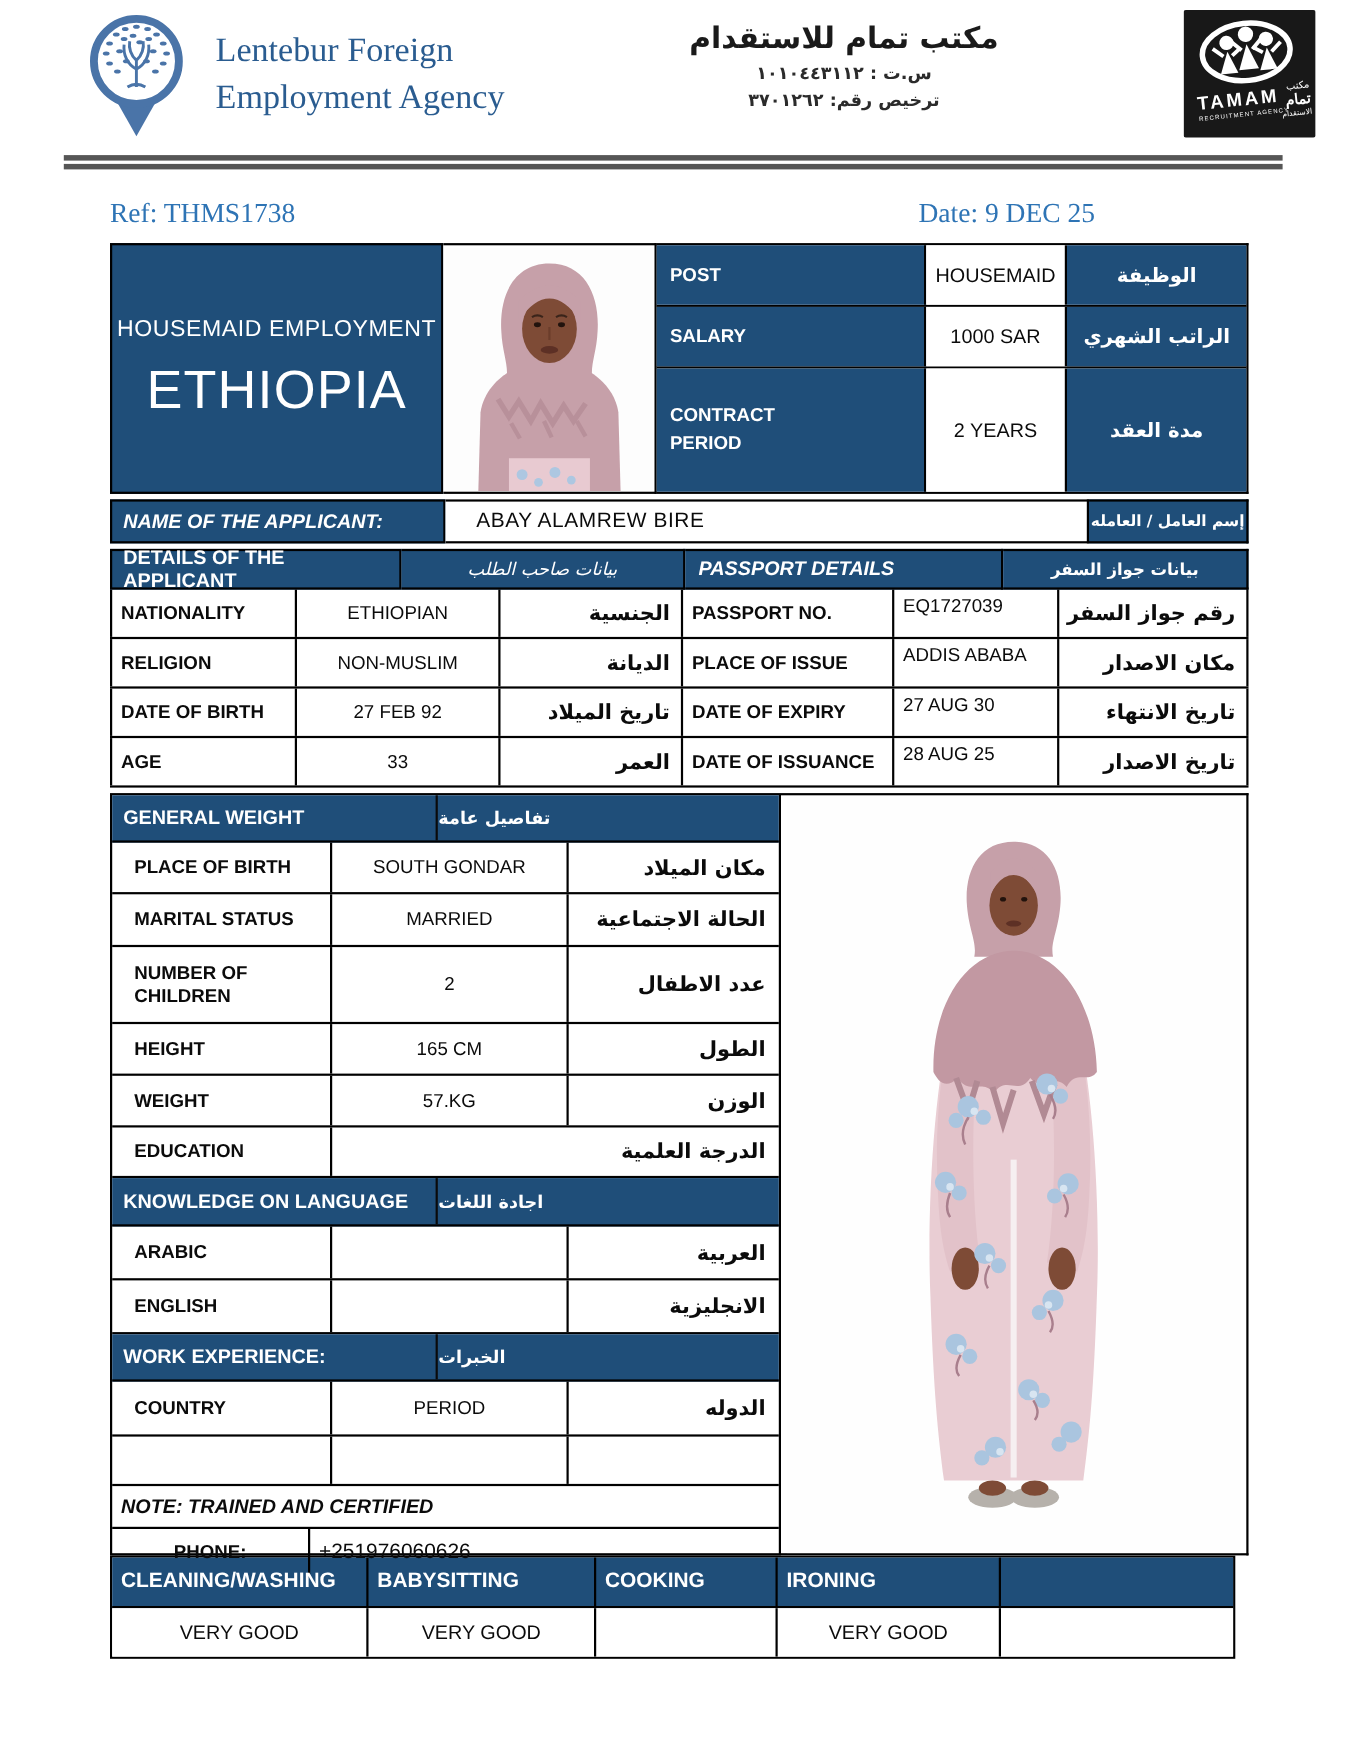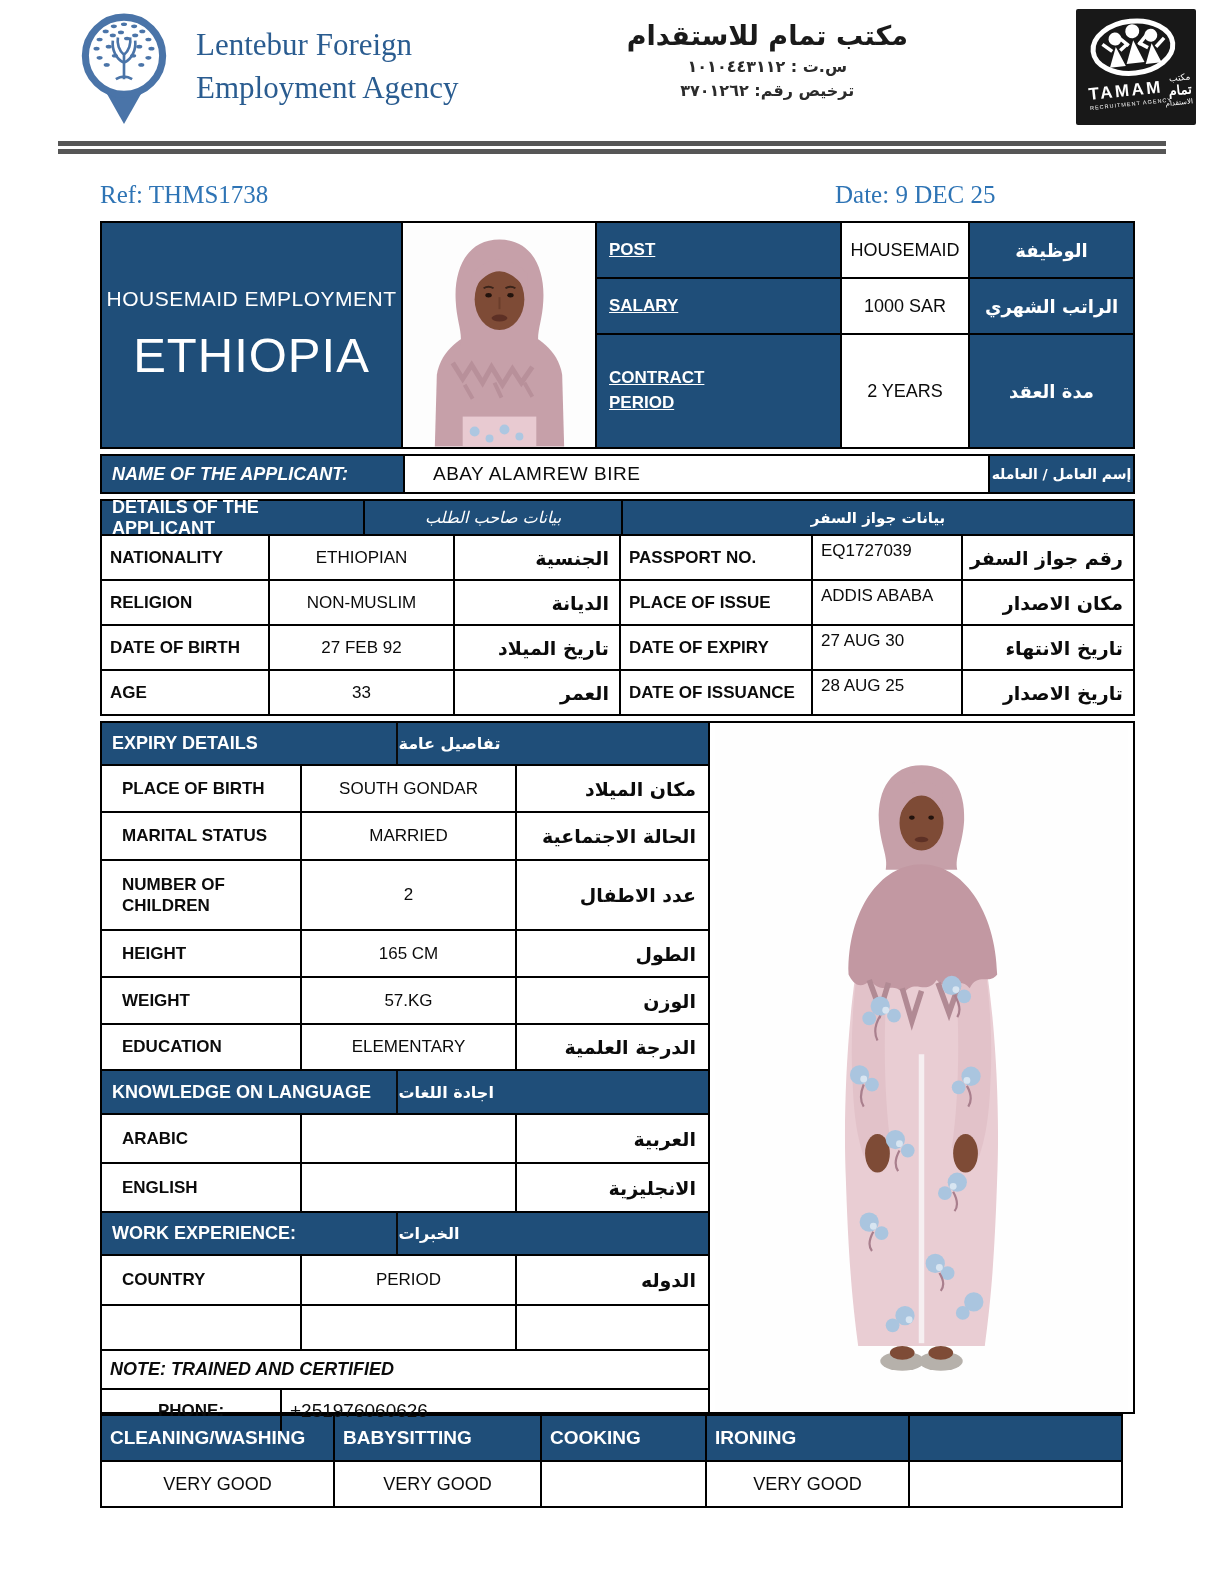--- a/index.html
+++ b/index.html
@@ -28,21 +28,21 @@
   .banner{width:303px;border:2px solid #000;box-sizing:border-box;
           display:flex;flex-direction:column;justify-content:center;align-items:center;}
   .banner .l1{font-size:21px;letter-spacing:.5px;margin-bottom:16px;}
   .banner .l2{font-size:49px;letter-spacing:1px;}
   .photo{width:194px;border:2px solid #000;border-left:none;box-sizing:border-box;
          display:flex;align-items:flex-end;justify-content:center;background:#fff;}
   .poscol{flex:1;border:2px solid #000;border-left:none;box-sizing:border-box;
           display:flex;flex-direction:column;}
   .prow{display:flex;height:56px;border-bottom:2px solid #000;box-sizing:border-box;}
   .prow.tall{flex:1;border-bottom:none;}
-  .pl{width:245px;padding-left:12px;font-weight:bold;border-right:2px solid #000;text-decoration:underline;}
+  .pl{width:245px;padding-left:12px;font-weight:bold;border-right:2px solid #000;}
   .prow.tall .pl span{display:inline-block;max-width:125px;line-height:1.45;}
   .pv{width:128px;justify-content:center;font-size:18px;border-right:2px solid #000;background:#fff;}
   .pa{flex:1;justify-content:center;font-family:"DejaVu Sans",sans-serif;direction:rtl;
       font-weight:bold;font-size:18px;}
   
   .t-name{display:flex;height:40px;margin-top:5px;}
   .nl{width:305px;border:2px solid #000;font-style:italic;font-weight:bold;font-size:18px;padding-left:10px;}
   .nv{flex:1;border:2px solid #000;border-left:none;padding-left:28px;font-size:19px;letter-spacing:.5px;background:#fff;}
   .na{width:145px;border:2px solid #000;border-left:none;justify-content:center;
       font-family:"DejaVu Sans",sans-serif;direction:rtl;font-weight:bold;font-size:14px;text-align:right;}
@@ -220,20 +220,21 @@
 
     <div class="t-name">
       <div class="cell nl blue">NAME OF THE APPLICANT:</div>
       <div class="cell nv">ABAY ALAMREW BIRE</div>
       <div class="cell na blue">إسم العامل / العامله</div>
     </div>
 
     <div class="t-sect">
       <div class="cell s1 blue">DETAILS OF THE APPLICANT</div>
       <div class="cell s2 blue">بيانات صاحب الطلب</div>
+      <div class="cell s3 blue">PASSPORT DETAILS</div>
       <div class="cell s4 blue">بيانات جواز السفر</div>
     </div>
 
     <div class="t-det">
       <div class="drow">
         <div class="cell dl">NATIONALITY</div>
         <div class="cell dv">ETHIOPIAN</div>
         <div class="cell da">الجنسية</div>
         <div class="cell pdl">PASSPORT NO.</div>
         <div class="cell pdv">EQ1727039</div>
@@ -261,21 +262,21 @@
         <div class="cell da">العمر</div>
         <div class="cell pdl">DATE OF ISSUANCE</div>
         <div class="cell pdv">28 AUG 25</div>
         <div class="cell pda">تاريخ الاصدار</div>
       </div>
     </div>
 
     <div class="t-low">
       <div class="lcol">
         <div class="lrow shdr blue" style="height:43px">
-          <div class="en">EXPIRY DETAILS</div>
+          <div class="en">GENERAL WEIGHT</div>
           <div class="arx">تفاصيل عامة</div>
         </div>
         <div class="lrow" style="height:47px">
           <div class="cell gl">PLACE OF BIRTH</div>
           <div class="cell gv">SOUTH GONDAR</div>
           <div class="cell ga">مكان الميلاد</div>
         </div>
         <div class="lrow" style="height:48px">
           <div class="cell gl">MARITAL STATUS</div>
           <div class="cell gv">MARRIED</div>
@@ -291,21 +292,20 @@
           <div class="cell gv">165 CM</div>
           <div class="cell ga">الطول</div>
         </div>
         <div class="lrow" style="height:47px">
           <div class="cell gl">WEIGHT</div>
           <div class="cell gv">57.KG</div>
           <div class="cell ga">الوزن</div>
         </div>
         <div class="lrow" style="height:46px">
           <div class="cell gl">EDUCATION</div>
-          <div class="cell gv">ELEMENTARY</div>
           <div class="cell ga">الدرجة العلمية</div>
         </div>
         <div class="lrow shdr blue" style="height:44px">
           <div class="en">KNOWLEDGE ON LANGUAGE</div>
           <div class="arx">اجادة اللغات</div>
         </div>
         <div class="lrow" style="height:49px">
           <div class="cell gl">ARABIC</div>
           <div class="cell gv"></div>
           <div class="cell ga">العربية</div>

